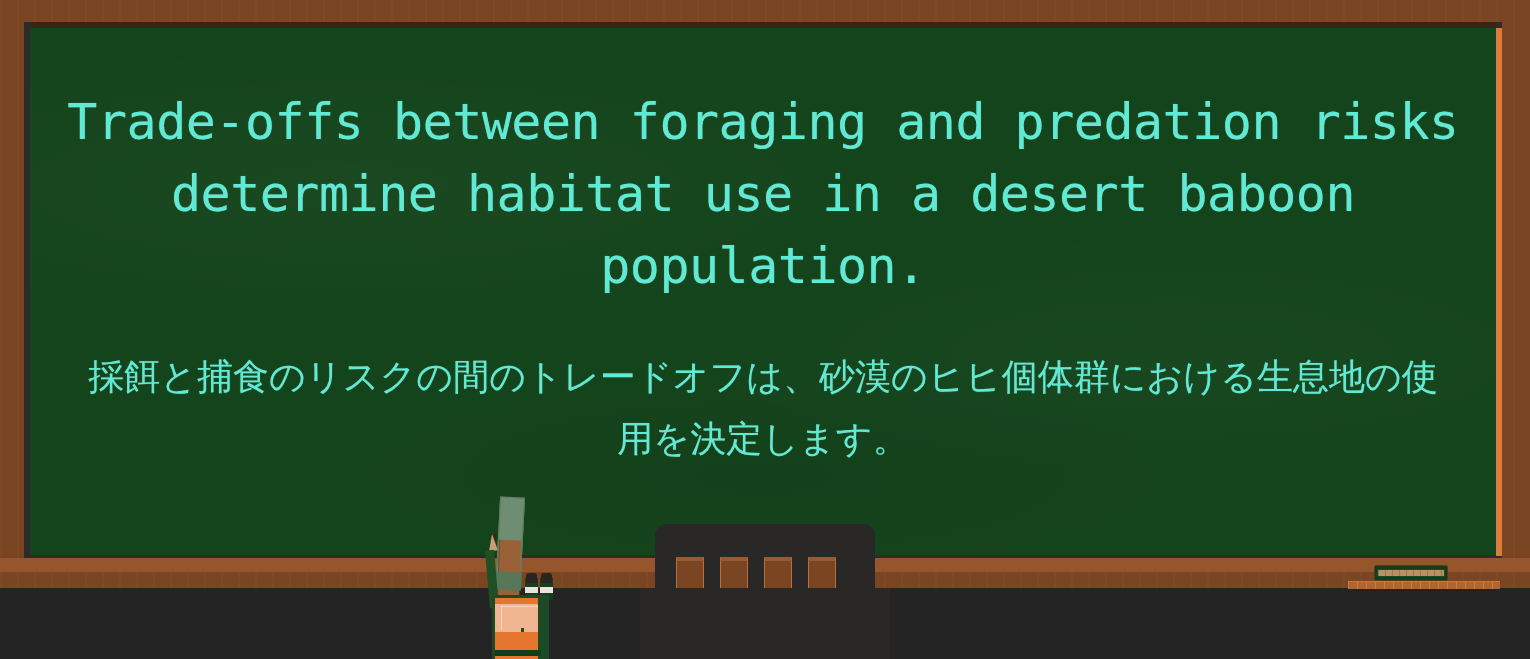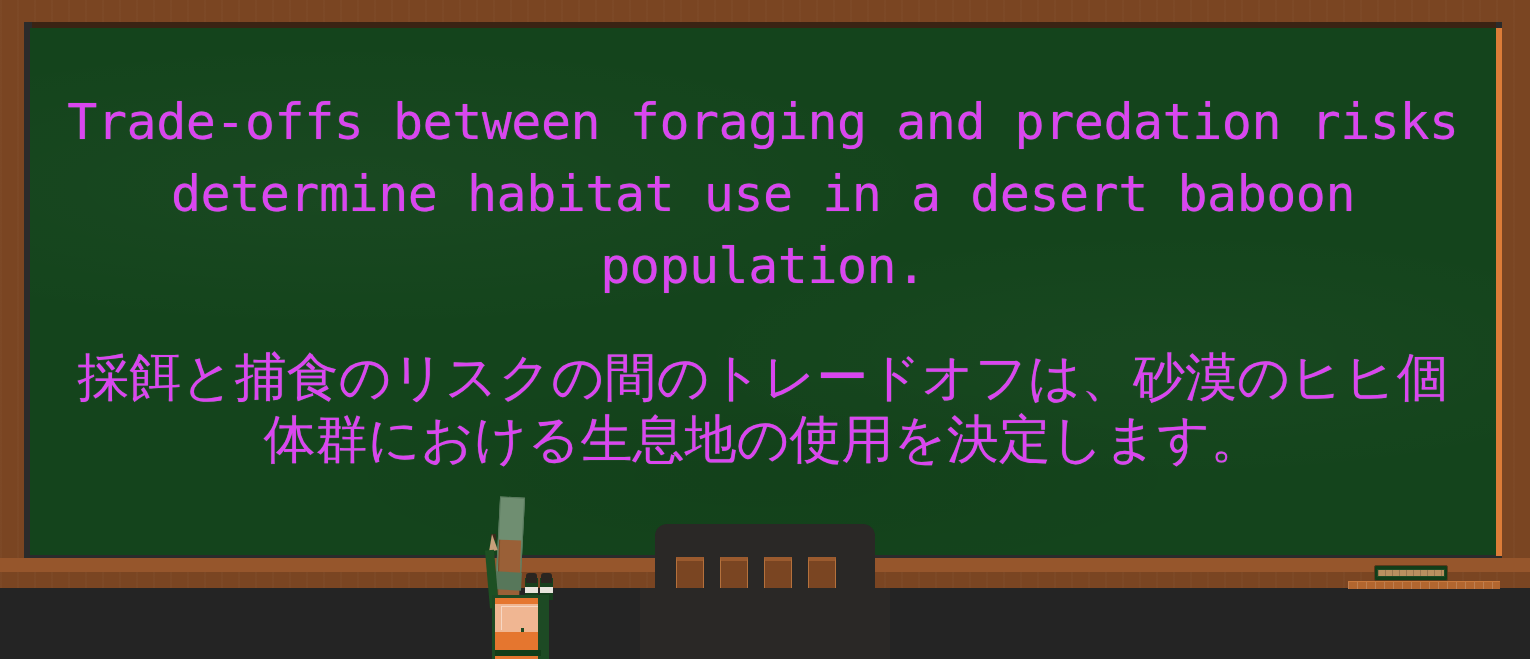--- a/index.html
+++ b/index.html
@@ -82,35 +82,35 @@
     width:6px; height:528px;
     background:#dc7c38;
   }
 
   
   .board-text{
     position:absolute;
     left:30px; top:28px;
     width:1466px;
     text-align:center;
-    color:#d946ef;
+    color:#5eead4;
     text-shadow:0 0 1px rgba(255,255,255,0.35);
   }
   .line-en{
     font-family:"DejaVu Sans Mono", monospace;
     font-size:50px;
     line-height:72px;
     letter-spacing:-0.5px;
     padding:0 10px;
     margin-top:58px;
     font-weight:400;
   }
   .line-ja{
     font-family:"DejaVu Sans", sans-serif;
-    font-size:52px;
+    font-size:36px;
     line-height:62px;
     padding:0 42px;
     margin-top:44px;
     font-weight:400;
   }
 
   
   .ledge{
     position:absolute;
     left:0; top:558px;

